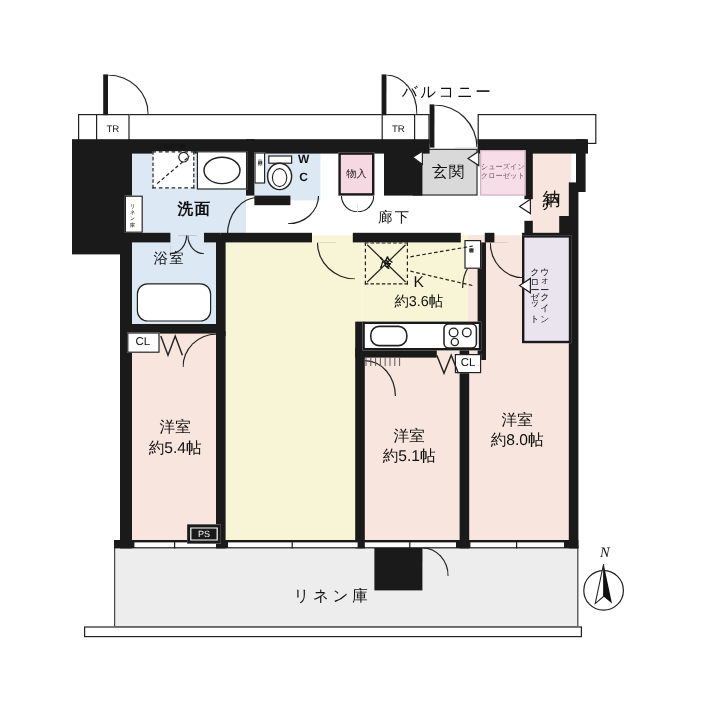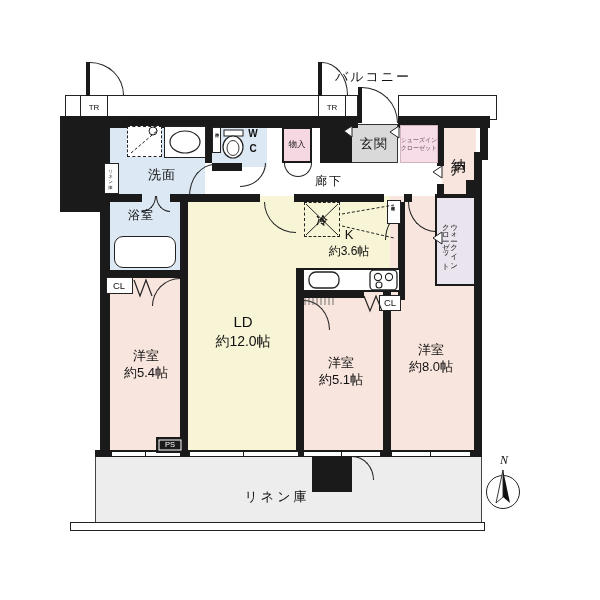--- a/index.html
+++ b/index.html
@@ -182,38 +182,34 @@
   </div>
 
   <div class="txt" style="left:329px;top:182px;font-size:12px;letter-spacing:2px;">廊下</div>
   <div class="txt" style="left:297px;top:145px;font-size:8.5px;">物入</div>
 
   <div class="txt" style="left:253px;top:141px;font-size:10px;line-height:1.45;font-weight:bold;">
     <span>W</span>
     <span>C</span>
   </div>
 
-  <div class="txt" style="left:162px;top:175px;font-size:13px;letter-spacing:1px;">洗面</div>
+  <div class="txt" style="left:162px;top:175px;font-size:13px;letter-spacing:1px;font-weight:bold;">洗面</div>
   <div class="txt" style="left:141px;top:216px;font-size:12px;letter-spacing:1px;">浴室</div>
 
   <div class="vtxt" style="left:107px;top:166px;font-size:4.5px;">リネン庫</div>
   <div class="txt" style="left:143px;top:122px;font-size:4.5px;">上部吊戸棚</div>
   <div class="vtxt" style="left:214px;top:130px;font-size:4px;">吊戸棚</div>
   <div class="vtxt" style="left:390px;top:203px;font-size:4px;">食器棚</div>
   <div class="txt" style="left:322px;top:220px;font-size:11px;font-weight:bold;">冷</div>
 
   <div class="txt" style="left:349px;top:243px;font-size:12px;">
     <span style="font-size:13px;">K</span>
     <span>約3.6帖</span>
   </div>
 
-  <div class="txt" style="left:243px;top:331px;font-size:14px;">
-    <span style="font-size:15px;">LD</span>
-    <span>約12.0帖</span>
-  </div>
 
   <div class="txt" style="left:146px;top:365px;font-size:13px;">
     <span>洋室</span>
     <span>約5.4帖</span>
   </div>
 
   <div class="txt" style="left:341px;top:372px;font-size:13px;">
     <span>洋室</span>
     <span>約5.1帖</span>
   </div>

